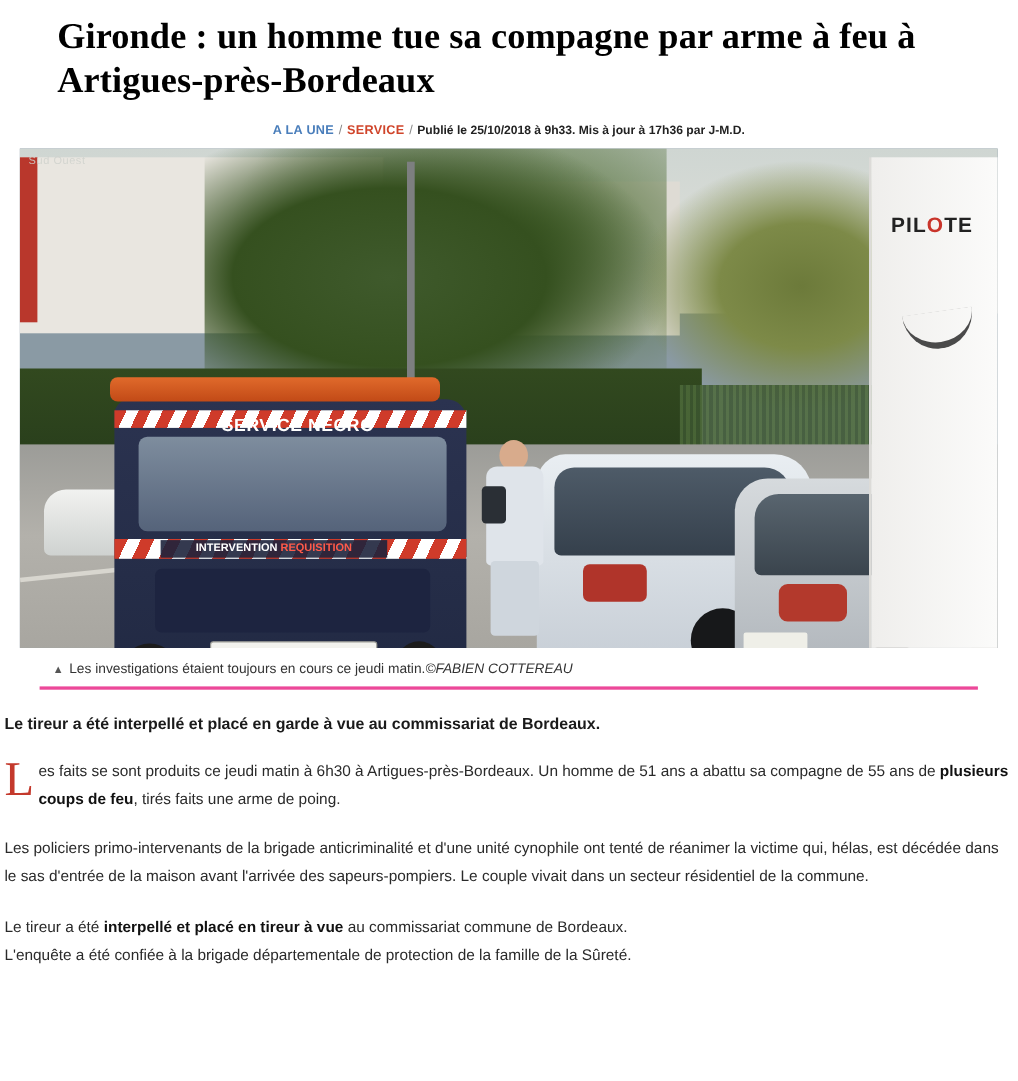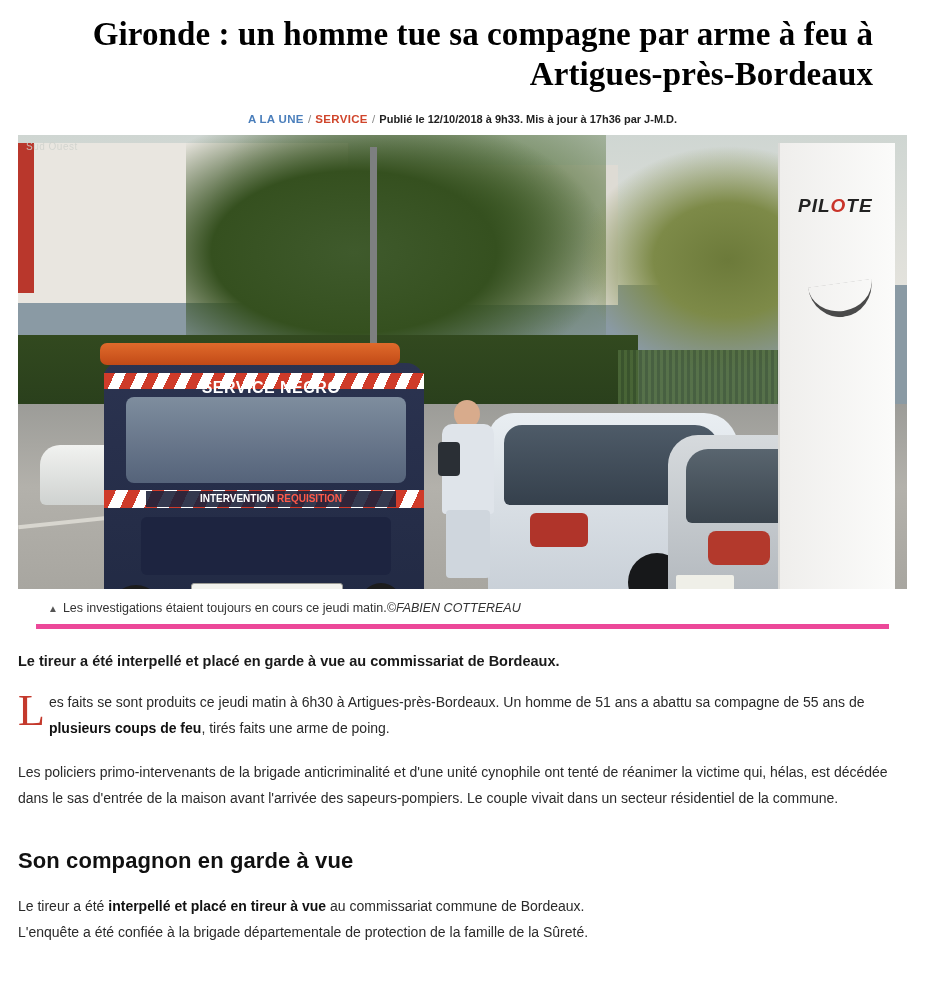--- a/index.html
+++ b/index.html
@@ -18,21 +18,21 @@
     width: 925px;
     box-sizing: border-box;
     padding: 0;
     position: relative;
   }
   .article-title {
     font-family: "Liberation Serif", serif;
     font-weight: bold;
     font-size: 33px;
     line-height: 1.22;
-    text-align: right;
+    text-align: left;
     color: #000;
     margin: 14px 52px 0 52px;
     letter-spacing: 0.1px;
   }
   .meta-line {
     text-align: center;
     font-size: 11.5px;
     margin: 18px 0 10px 0;
     color: #333;
     font-family: "Liberation Sans", sans-serif;
@@ -148,21 +148,21 @@
     position: absolute; left: 70px; top: 44px; width: 230px;
     font-size: 16px; color: #fff; font-weight: bold; text-align: center;
     letter-spacing: .5px;
     font-family: "Liberation Sans", sans-serif;
   }
   .truck .midband {
     position: absolute; left: 18px; top: 155px; width: 320px; height: 18px;
     background: repeating-linear-gradient(115deg, #cf3b2a 0 11px, #ffffff 11px 22px);
   }
   .truck .midtxt {
-    position: absolute; left: 60px; top: 156px; width: 250px; height: 16px;
+    position: absolute; left: 60px; top: 156px; width: 206px; height: 16px;
     font-size: 10px; font-weight: bold; text-align: center; line-height: 16px;
     color: #ffffff; background: rgba(30,36,60,.9);
   }
   .truck .midtxt .red { color: #ff5a4a; }
   .truck .grille {
     position: absolute; left: 55px; top: 182px; width: 250px; height: 58px;
     background: #1d2440; border-radius: 6px;
   }
   .truck .plate {
     position: absolute; left: 105px; top: 248px; width: 150px; height: 22px;
@@ -237,53 +237,52 @@
     position: absolute; left: 112px; top: 150px; width: 62px; height: 62px;
     background: #18191b; border-radius: 50%;
   }
   .carWhiteLeft {
     position: absolute; left: 22px; top: 310px; width: 110px; height: 60px;
     background: linear-gradient(#f1f2f0, #cfd2d0);
     border-radius: 20px 8px 6px 6px;
   }
   
   .vanright {
-    position: absolute; right: 12px; top: 8px; width: 115px; height: 446px;
+    position: absolute; right: 0; top: 8px; width: 115px; height: 446px;
     background: linear-gradient(90deg, #efeeec, #fbfbfa);
     border-left: 2px solid #dcdbd8;
-    font-style: italic;
   }
   .vanright .logo {
     position: absolute; left: 18px; top: 52px; font-size: 19px; font-weight: bold;
     color: #222; letter-spacing: 1px;
   }
   .vanright .logo .o { color: #c9342a; }
   .vanright .swoosh {
     position: absolute; left: 30px; top: 140px; width: 64px; height: 28px;
     border-bottom: 6px solid #4a4a4a;
     border-radius: 0 0 50% 50% / 0 0 100% 100%;
     transform: rotate(-8deg);
   }
   .photo .watermark {
     position: absolute; left: 8px; top: 6px;
     font-size: 10px; color: #cfd2cd; letter-spacing: .5px;
     font-family: "Liberation Sans", sans-serif;
     opacity: .85;
   }
   .caption {
     margin: 8px 18px 0 18px;
-    border-bottom: 5px solid #ec4899;
+    border-bottom: 3px solid #ec4899;
     padding: 4px 0 9px 12px;
     font-size: 12.5px;
     color: #333;
   }
   .caption .arrow { color: #555; font-size: 10px; margin-right: 5px; }
   .caption .credit { font-style: italic; }
 
-  .content { margin: 0 18px; }
+  .content { margin: 0 4px; }
   .lede {
     font-size: 14.5px;
     font-weight: bold;
     color: #1a1a1a;
     margin-top: 22px;
     line-height: 1.5;
   }
   .body-p {
     font-size: 14px;
     line-height: 1.85;
@@ -315,21 +314,21 @@
 
 <div class="page">
 
   <h1 class="article-title">Gironde : un homme tue sa compagne par arme à feu à Artigues-près-Bordeaux</h1>
 
   <div class="meta-line">
     <span class="kicker">A LA UNE</span>
     <span class="sep">/</span>
     <span class="section">SERVICE</span>
     <span class="sep">/</span>
-    <span class="pub">Publié le 12/10/2018 à 9h33. Mis à jour à 17h36 par J-M.D.</span>
+    <span class="pub">Publié le 25/10/2018 à 9h33. Mis à jour à 17h36 par J-M.D.</span>
   </div>
 
   <div class="figure">
     <div class="photo">
       <div class="sky"></div>
       <div class="building"></div>
       <div class="building2"></div>
       <div class="redstripe"></div>
       <div class="tree"></div>
       <div class="tree2"></div>
@@ -393,18 +392,17 @@
   </div>
 
   <div class="content">
 
     <p class="lede">Le tireur a été interpellé et placé en garde à vue au commissariat de Bordeaux.</p>
 
     <p class="body-p first"><span>Les faits se sont produits ce jeudi matin à 6h30 à Artigues-près-Bordeaux. Un homme de 51 ans a abattu sa compagne de 55 ans de </span><b>plusieurs coups de feu</b><span>, tirés faits une arme de poing.</span></p>
 
     <p class="body-p">Les policiers primo-intervenants de la brigade anticriminalité et d'une unité cynophile ont tenté de réanimer la victime qui, hélas, est décédée dans le sas d'entrée de la maison avant l'arrivée des sapeurs-pompiers. Le couple vivait dans un secteur résidentiel de la commune.</p>
 
-    <h2 class="subhead">Son compagnon en garde à vue</h2>
 
     <p class="body-p tight"><span>Le tireur a été </span><b>interpellé et placé en tireur à vue</b><span> au commissariat commune de Bordeaux.</span><span class="l2">L'enquête a été confiée à la brigade départementale de protection de la famille de la Sûreté.</span></p>
 
   </div>
 </div>
 
 </body></html>

